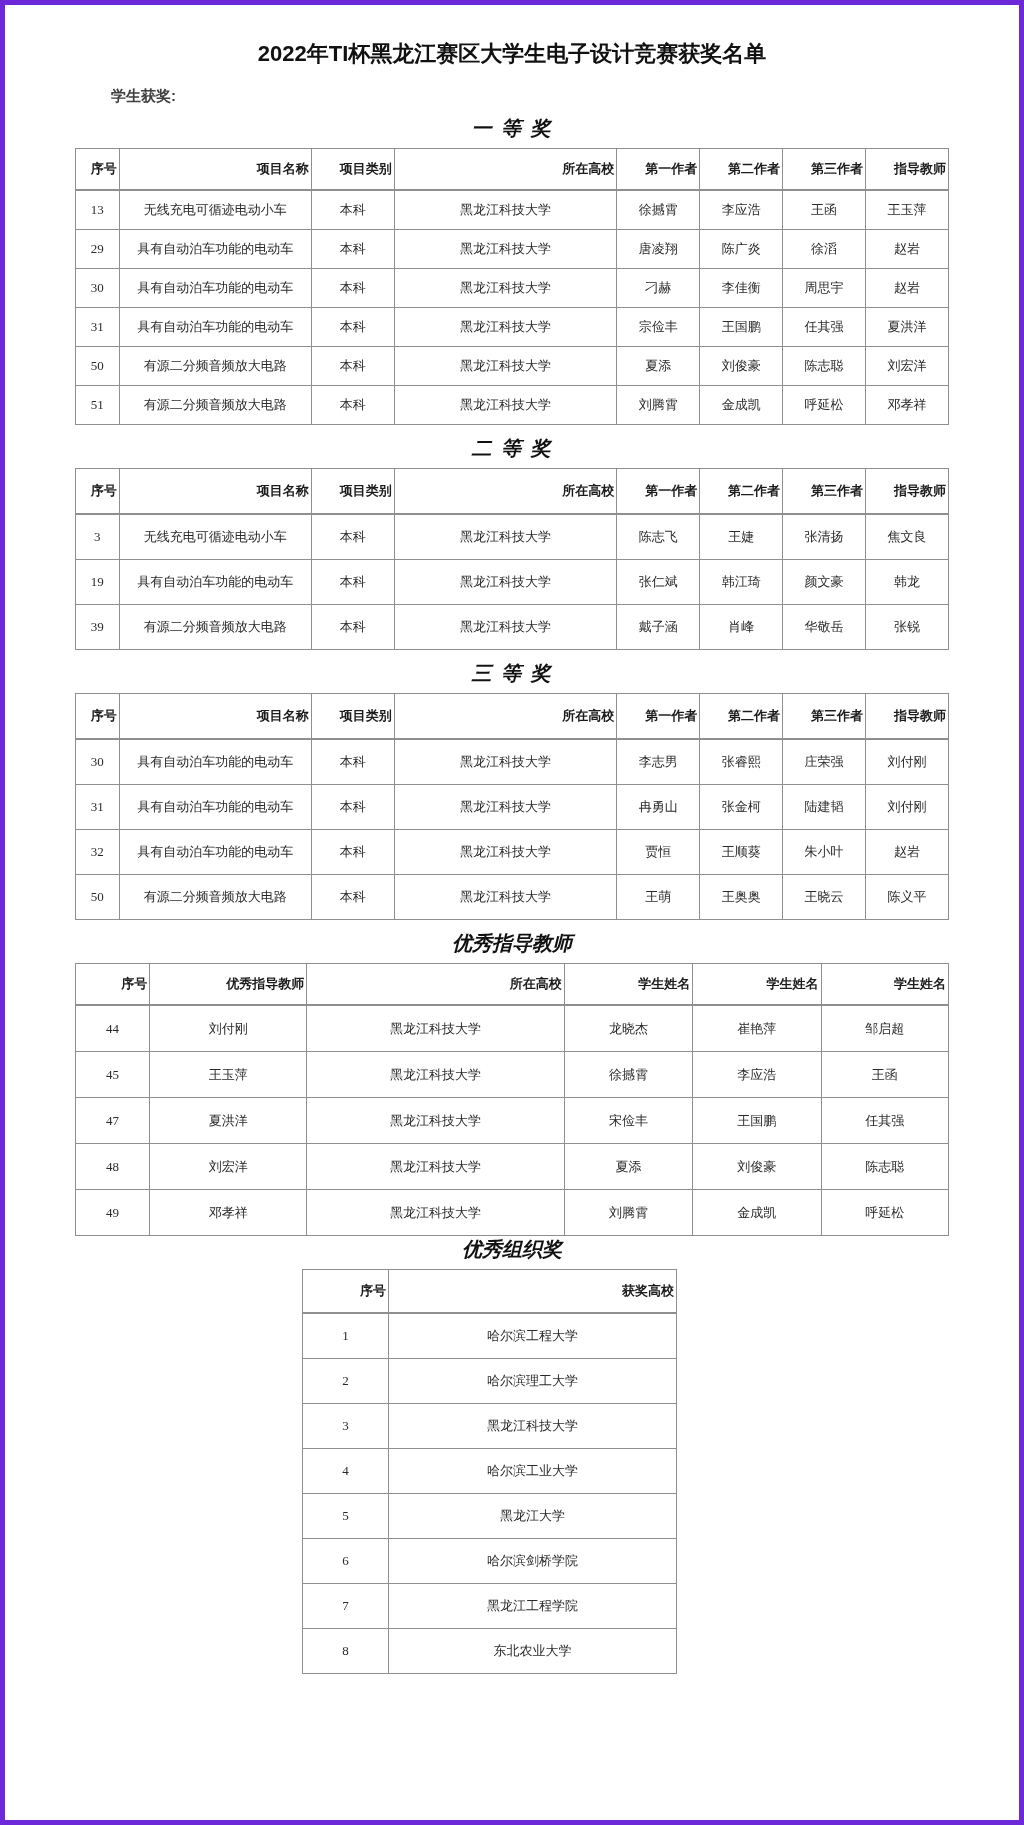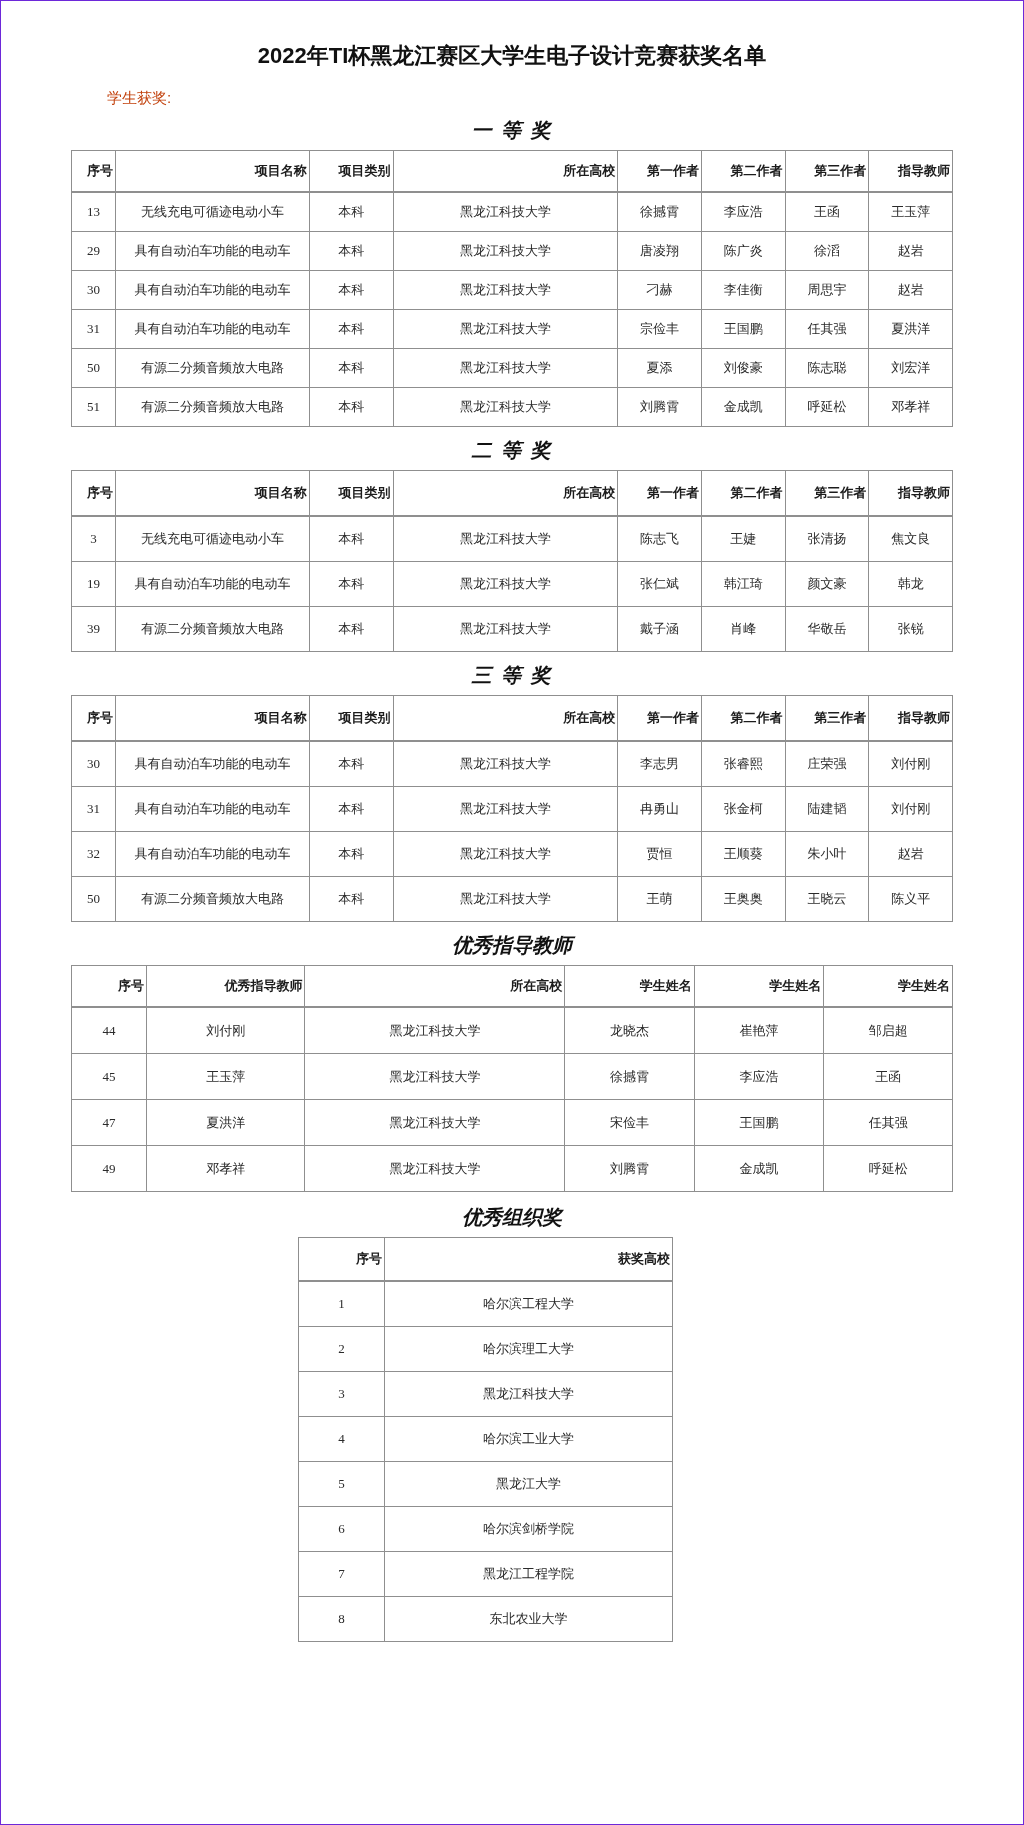--- a/index.html
+++ b/index.html
@@ -2,34 +2,34 @@
 <html style="--border: #8f8f8f; --text: #2a2a2a;"><head>
 <meta charset="utf-8">
 <style>
   :root{
     --border:#8f8f8f;
     --text:#2a2a2a;
   }
   html,body{margin:0;padding:0;background:#ffffff;}
   .page{
     width:1024px;height:1825px;box-sizing:border-box;
-    background:#ffffff;border:1px solid #6d28d9;
-    padding:18px 70px;overflow:hidden;
+    background:#ffffff;border:5px solid #6d28d9;
+    padding:12px 70px;overflow:hidden;
     font-family:"Liberation Serif","DejaVu Serif",serif;
     color:var(--text);
   }
   .doc-title{
     margin:24px 0 0 0;text-align:center;
     font-family:"Liberation Sans","DejaVu Sans",sans-serif;
     font-size:22px;font-weight:bold;color:#111;line-height:1.2;
   }
   .subtitle{
     margin:20px 0 0 36px;
     font-family:"Liberation Sans","DejaVu Sans",sans-serif;
-    font-size:15px;font-weight:normal;color:#c2410c;line-height:1.2;
+    font-size:15px;font-weight:bold;color:#404040;line-height:1.2;
   }
   .section-heading{
     margin:10px 0 7px 0;text-align:center;
     font-family:"Liberation Sans","DejaVu Sans",sans-serif;
     font-size:20px;font-weight:bold;color:#111;line-height:1.3;font-style:italic;
   }
   .section-heading.sp{letter-spacing:2px;}
   table{
     border-collapse:collapse;table-layout:fixed;width:100%;
   }
@@ -43,21 +43,21 @@
     font-size:13px;font-weight:bold;color:#1c1c1c;
     border-bottom-width:2px;
     text-align:right;
   }
   td{font-size:13px;color:var(--text);}
   .t-first th{height:40px}   .t-first td{height:38px}
   .t-mid th{height:44px}     .t-mid td{height:44px}
   .t-teacher th{height:40px} .t-teacher td{height:45px}
   .t-org{width:375px;margin-left:227px;}
   .t-org th{height:42px}     .t-org td{height:44px}
-  .gap-lg{margin-top:12px;}
+  .gap-lg{margin-top:0;}
 </style>
 </head>
 <body>
 
 <div class="page">
 
   <h1 class="doc-title">2022年TI杯黑龙江赛区大学生电子设计竞赛获奖名单</h1>
 
   <div class="subtitle">学生获奖:</div>
 
@@ -321,20 +321,28 @@
           </tr>
           <tr>
             <td>47</td>
             <td>夏洪洋</td>
             <td>黑龙江科技大学</td>
             <td>宋俭丰</td>
             <td>王国鹏</td>
             <td>任其强</td>
           </tr>
           <tr>
+            <td>48</td>
+            <td>刘宏洋</td>
+            <td>黑龙江科技大学</td>
+            <td>夏添</td>
+            <td>刘俊豪</td>
+            <td>陈志聪</td>
+          </tr>
+          <tr>
             <td>49</td>
             <td>邓孝祥</td>
             <td>黑龙江科技大学</td>
             <td>刘腾霄</td>
             <td>金成凯</td>
             <td>呼延松</td>
           </tr>
         </tbody>
       </table>
   </section>

